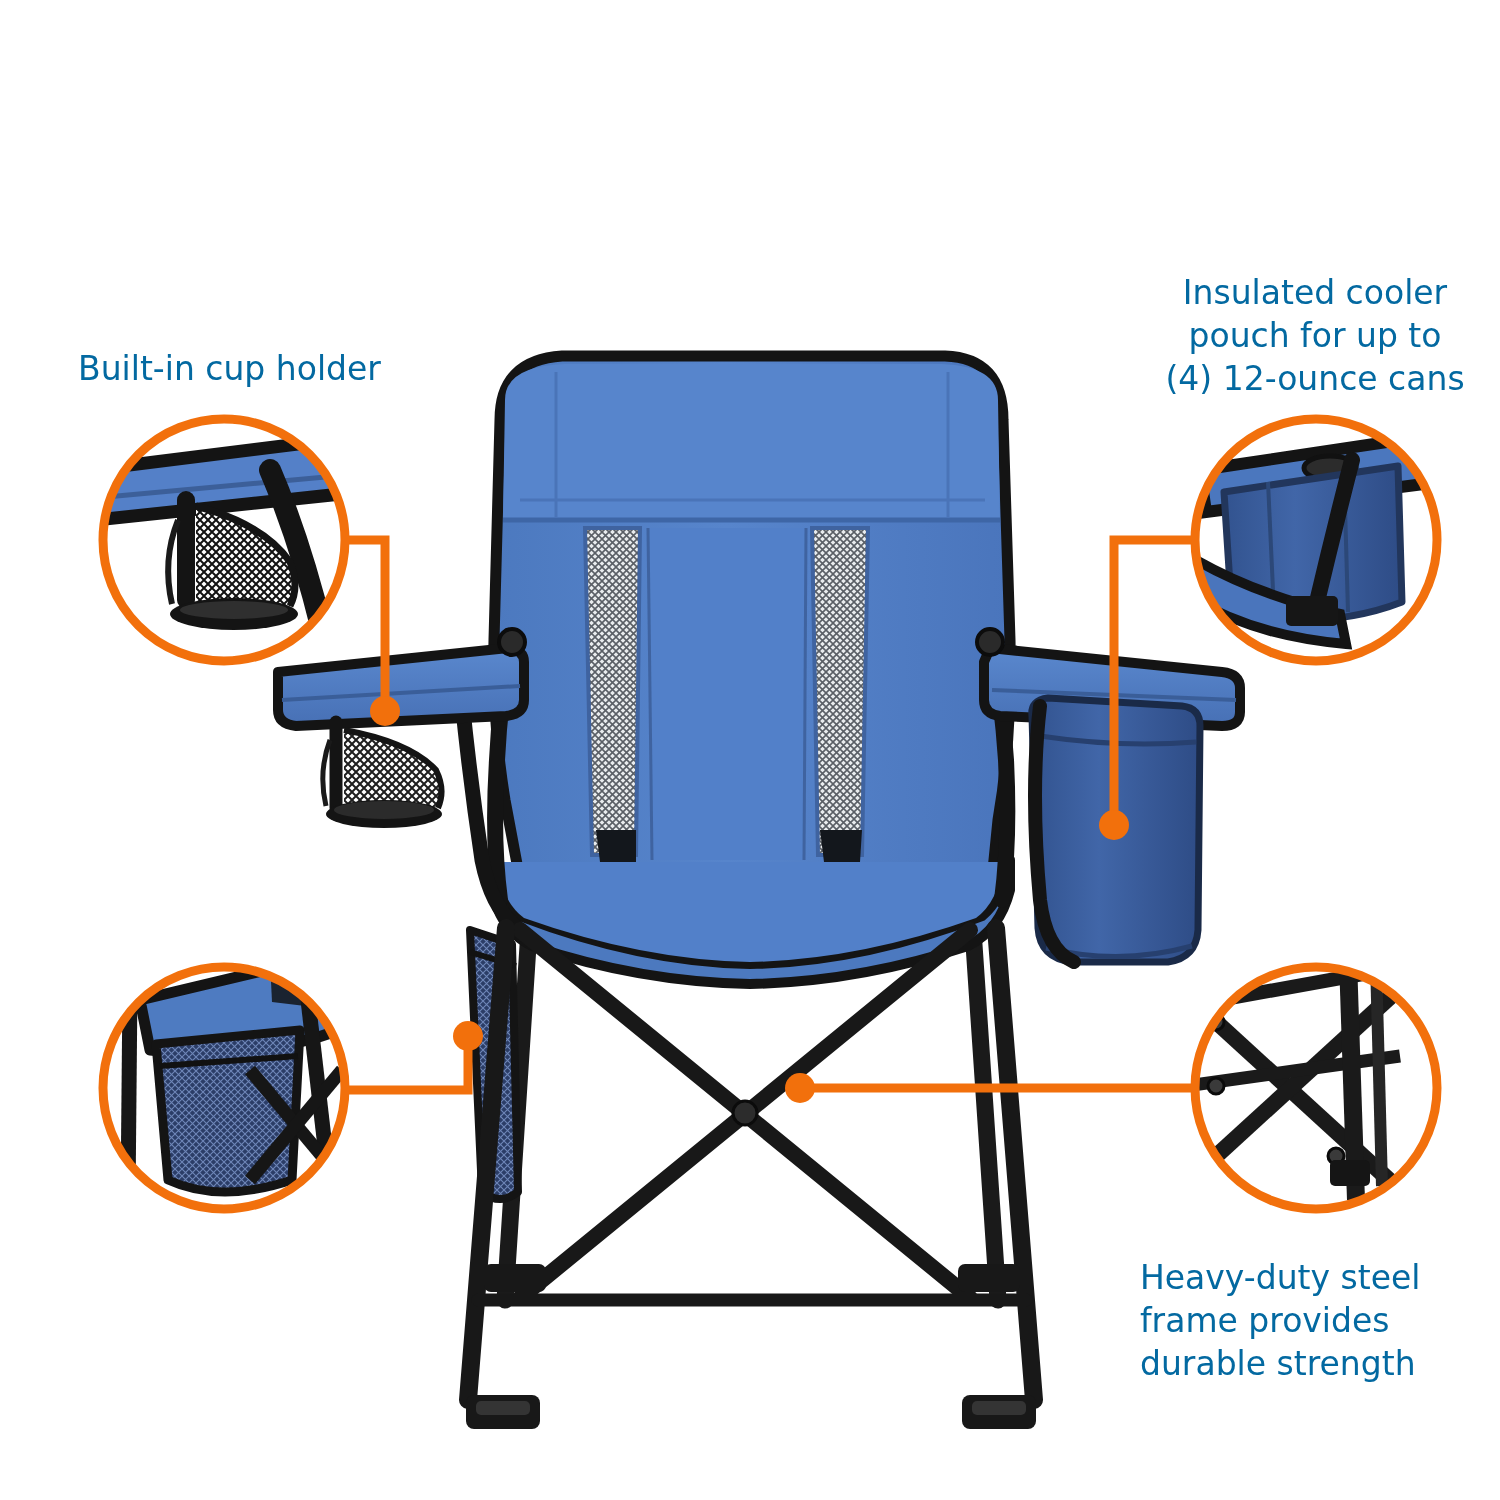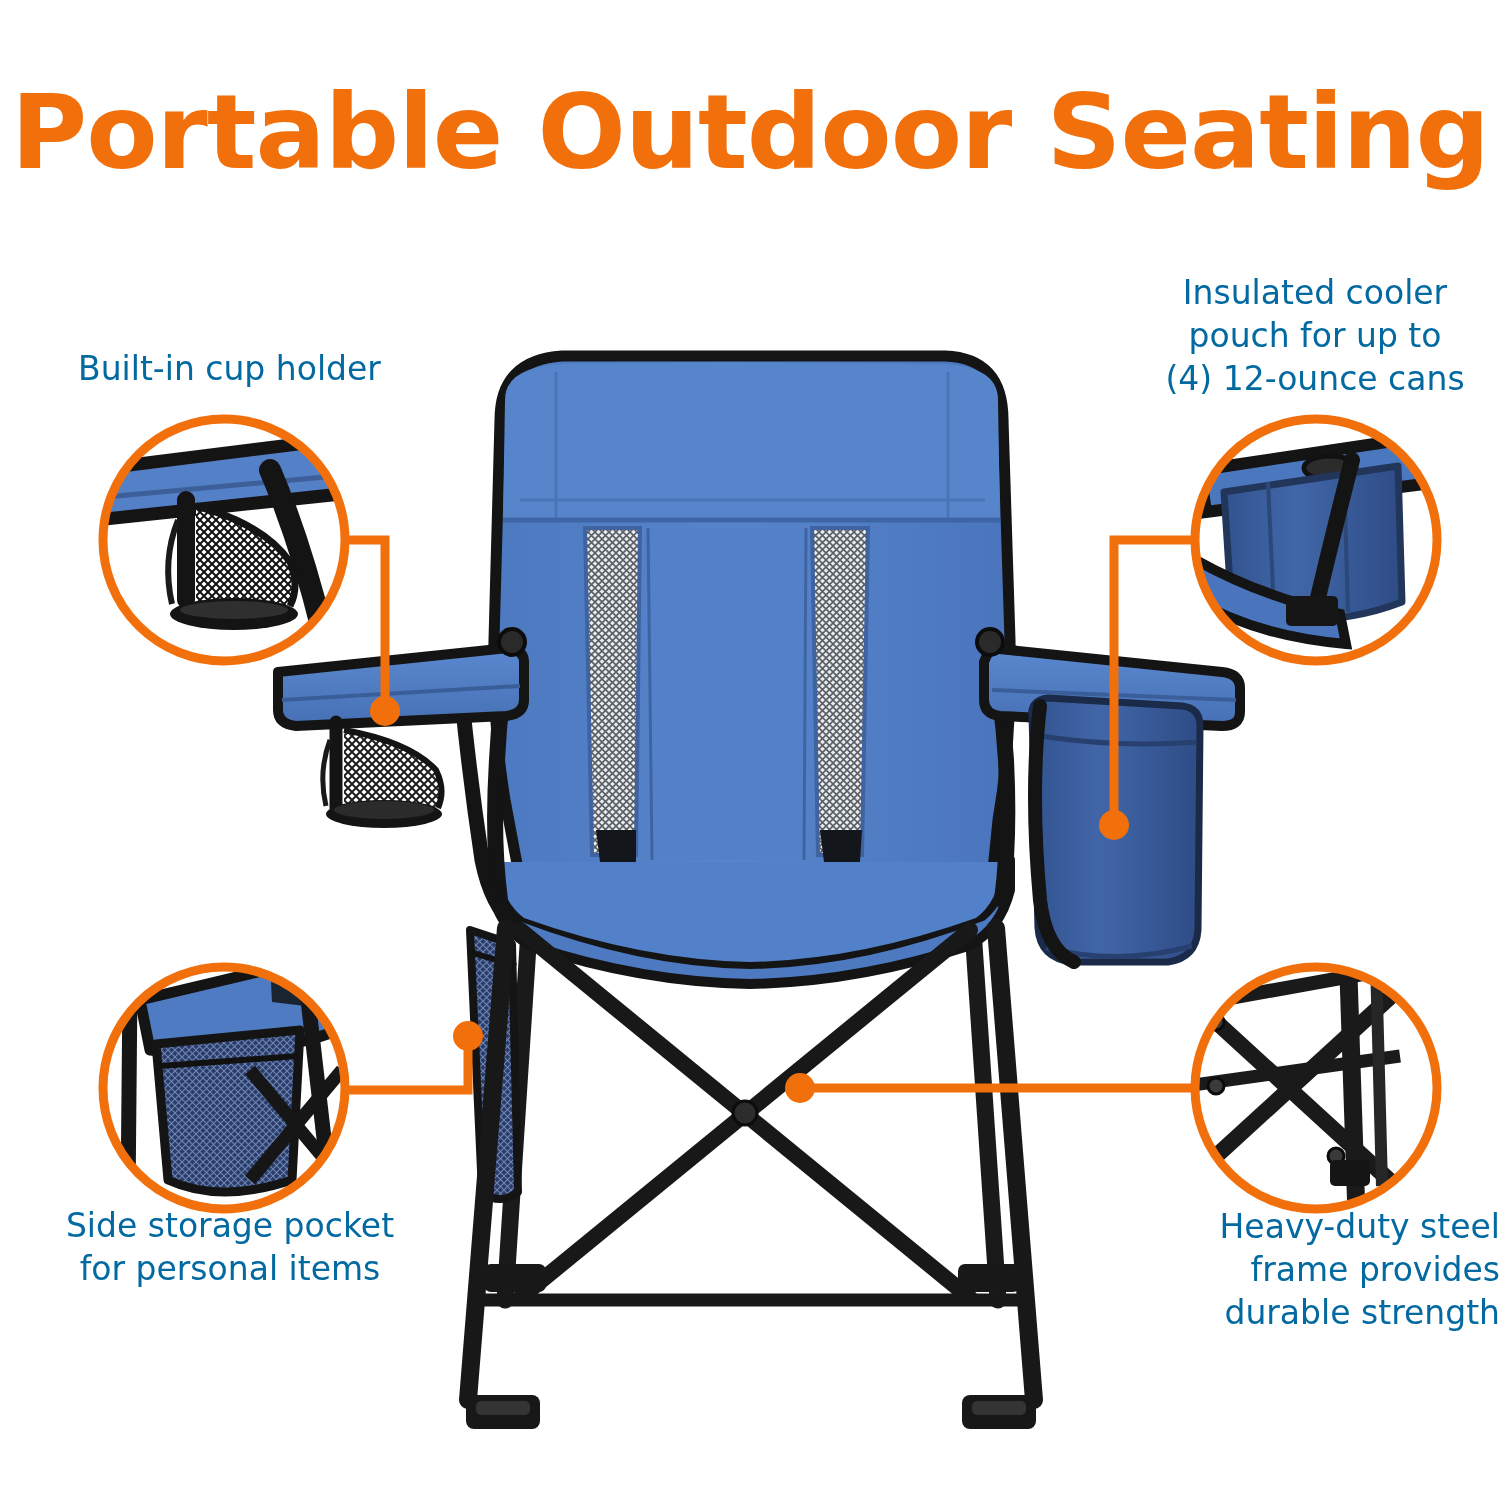--- a/index.html
+++ b/index.html
@@ -31,38 +31,35 @@
     position:absolute;
     color:#0369a1;
     font-size:33px;
     line-height:1.30;
     font-family:"DejaVu Sans", sans-serif;
     white-space:pre-line;
   }
   #label-cup{ left:78px;  top:348px;  width:430px; text-align:left;}
   #label-cooler{ left:1130px; top:272px; width:370px; text-align:center;}
   #label-pocket{ left:40px;  top:1205px; width:380px; text-align:center;}
-  #label-frame{ left:1140px; top:1206px; width:360px; text-align:right;}
+  #label-frame{ left:1140px; top:1257px; width:360px; text-align:left;}
 
   
   svg.art{position:absolute;left:0;top:0;width:1500px;height:1500px;}
 </style>
 </head>
 <body>
 
 <div id="stage">
 
-  <div class="title">Portable Outdoor Seating</div>
 
   <div class="label" id="label-cup">Built-in cup holder</div>
   <div class="label" id="label-cooler">Insulated cooler
 pouch for up to
 (4) 12-ounce cans</div>
-  <div class="label" id="label-pocket">Side storage pocket
-for personal items</div>
   <div class="label" id="label-frame">Heavy-duty steel
 frame provides
 durable strength</div>
 
   <svg class="art" viewBox="0 0 1500 1500">
     <defs>
 
       <pattern id="meshPat" width="7" height="7" patternUnits="userSpaceOnUse">
         <rect width="7" height="7" fill="#E9ECEE"></rect>
         <path d="M0 0 L7 7 M7 0 L0 7" stroke="#5A5F66" stroke-width="1.6"></path>

